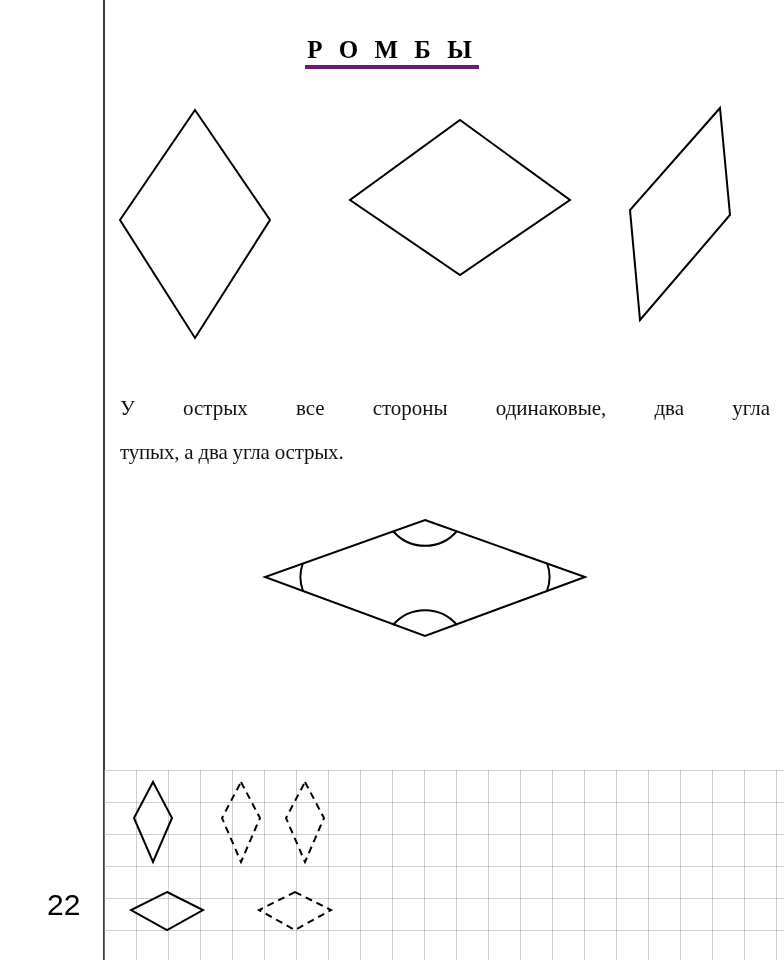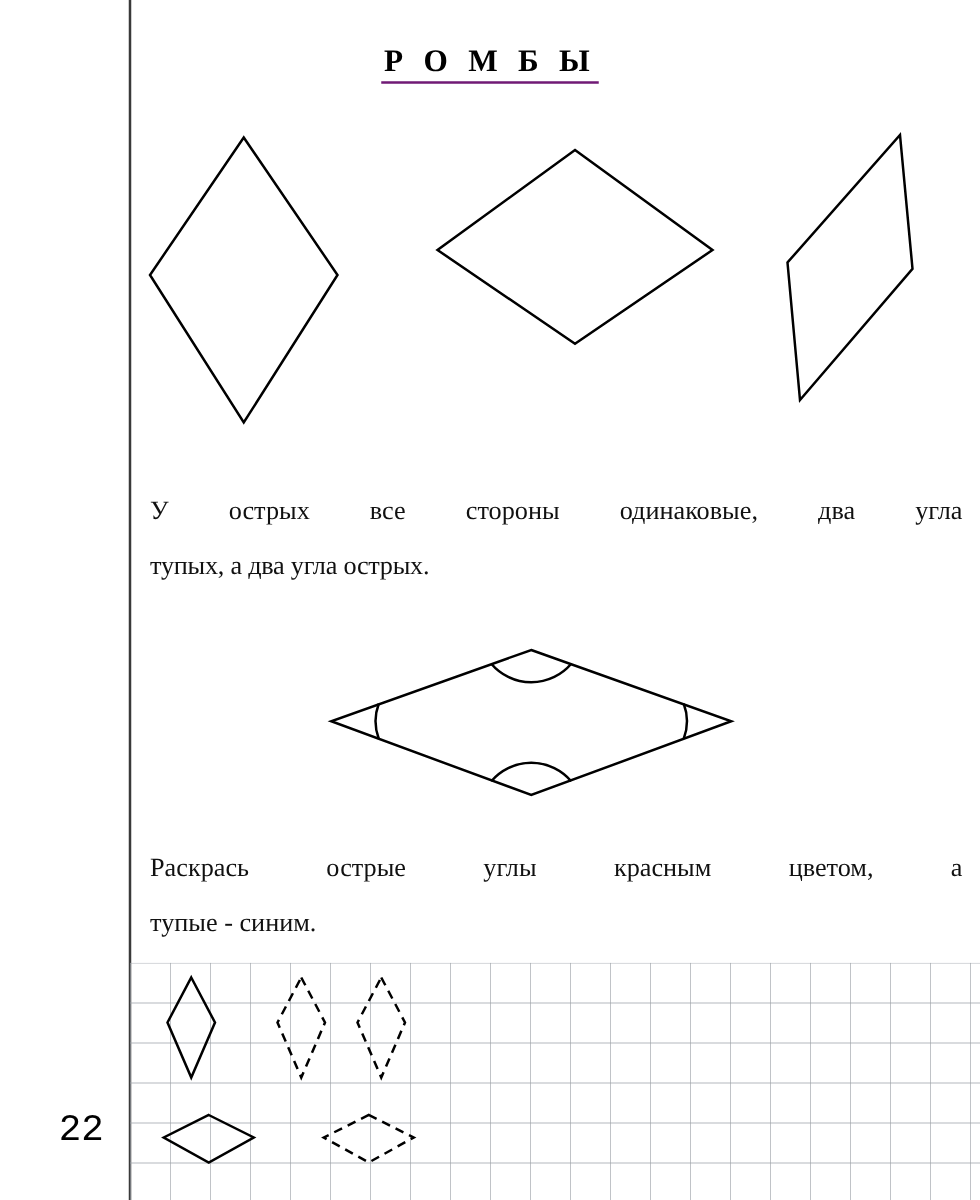--- a/index.html
+++ b/index.html
@@ -35,21 +35,21 @@
     left: 0;
     top: 36px;
     width: 784px;
     text-align: center;
     font-size: 25px;
     font-weight: bold;
     letter-spacing: 5px;
     font-family: "Liberation Serif", serif;
   }
   .title span {
-    border-bottom: 2px solid #701a75;
+    border-bottom: 4px solid #701a75;
     padding: 0 2px 2px 2px;
   }
   .shapes-row {
     position: absolute;
     left: 110px;
     top: 100px;
     width: 670px;
     height: 255px;
   }
   .para {
@@ -114,21 +114,21 @@
     top: 770px;
     width: 680px;
     height: 190px;
     overflow: hidden;
   }
   .page-number {
     position: absolute;
     left: 47px;
     top: 888px;
     font-size: 30px;
-    font-family: Liberation Mono, monospace;
+    font-family: Liberation Sans, sans-serif;
   }
 </style>
 </head>
 <body>
 
 <div class="page">
 
   <div class="margin-rule"></div>
 
   <div class="title"><span>Р О М Б Ы</span></div>
@@ -150,24 +150,20 @@
   <div class="big-rhombus">
     <svg width="340" height="135" viewBox="0 0 340 135">
       <polygon points="170,8 330,65 170,124 10,65" fill="none" stroke="#000" stroke-width="2"></polygon>
       <path d="M 138,19 A 42,42 0 0 0 202,19" fill="none" stroke="#000" stroke-width="2"></path>
       <path d="M 138,113 A 42,42 0 0 1 202,113" fill="none" stroke="#000" stroke-width="2"></path>
       <path d="M 48,51 A 40,40 0 0 0 48,79" fill="none" stroke="#000" stroke-width="2"></path>
       <path d="M 292,51 A 40,40 0 0 1 292,79" fill="none" stroke="#000" stroke-width="2"></path>
     </svg>
   </div>
 
-  <div class="para para-2">
-    <span class="l1">Раскрась острые углы красным цветом, а</span>
-    <span class="l2">тупые - синим.</span>
-  </div>
 
   <div class="grid-area">
     <svg width="680" height="190" viewBox="0 0 680 190">
       <defs>
         <pattern id="cells" width="32" height="32" patternUnits="userSpaceOnUse">
           <path d="M 32 0 L 0 0 0 32" fill="none" stroke="#9aa0a6" stroke-width="1"></path>
         </pattern>
       </defs>
       <rect x="0" y="0" width="680" height="190" fill="url(#cells)"></rect>
 

